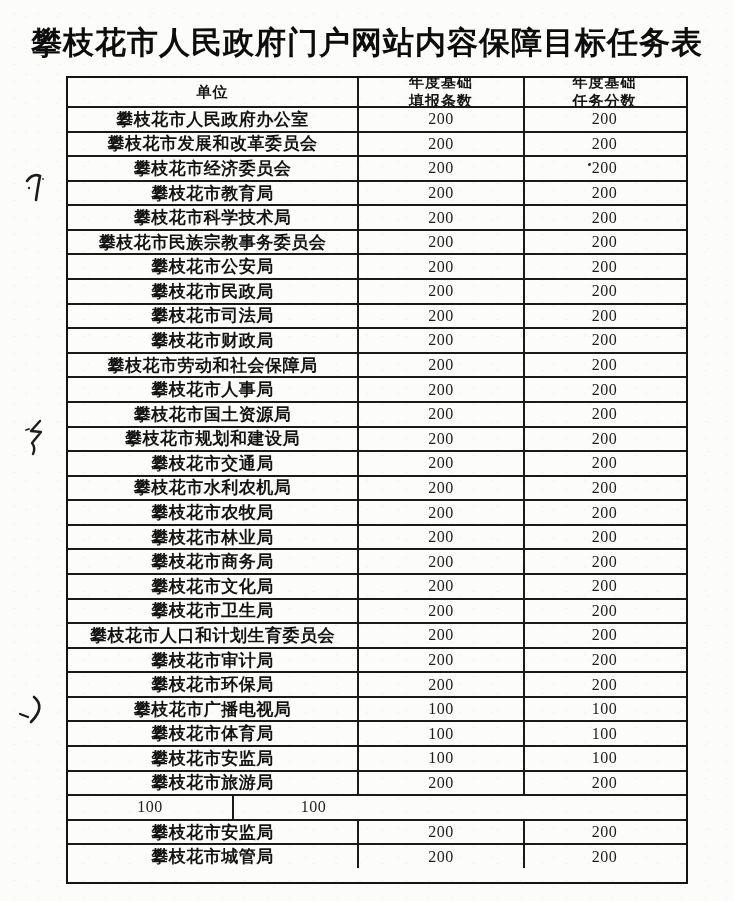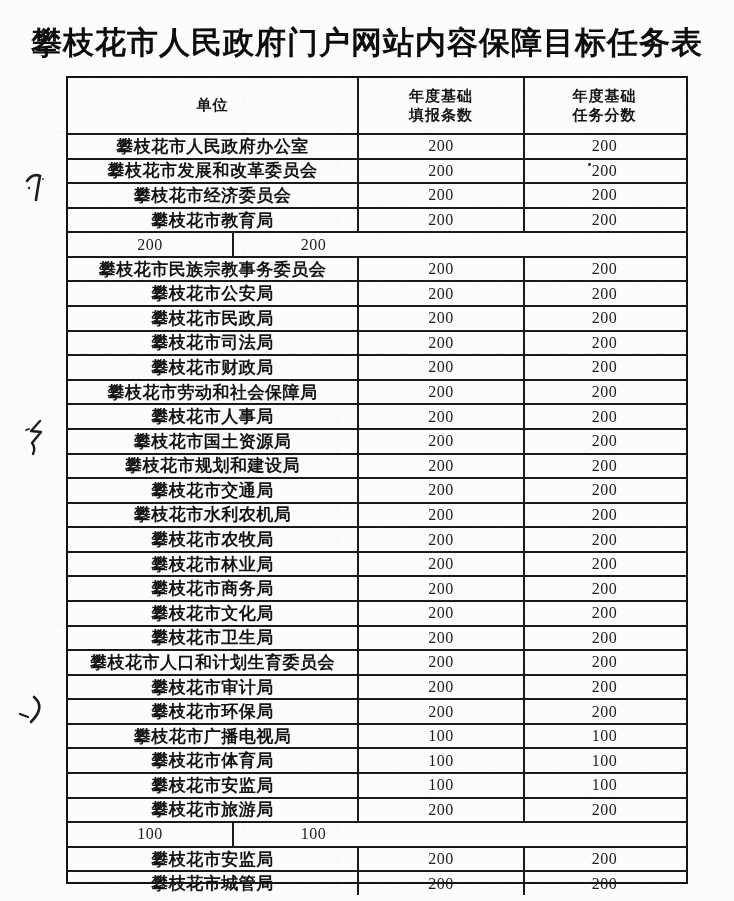--- a/index.html
+++ b/index.html
@@ -51,21 +51,21 @@
   }
   .tr {
     display: flex;
     flex-direction: row;
     height: 24.58px;
     box-sizing: border-box;
     border-top: 2px solid #1a1a1a;
     flex: 0 0 auto;
   }
   .tr.thead {
-    height: 55px;
+    height: 28px;
     border-top: none;
   }
   .td {
     box-sizing: border-box;
     display: flex;
     align-items: center;
     justify-content: center;
     text-align: center;
     overflow: hidden;
   }
@@ -145,20 +145,21 @@
       <div class="td td-unit">攀枝花市经济委员会</div>
       <div class="td td-entries td-num">200</div>
       <div class="td td-score td-num">200</div>
     </div>
         <div class="tr">
       <div class="td td-unit">攀枝花市教育局</div>
       <div class="td td-entries td-num">200</div>
       <div class="td td-score td-num">200</div>
     </div>
         <div class="tr">
+      <div class="td td-unit">攀枝花市科学技术局</div>
       <div class="td td-entries td-num">200</div>
       <div class="td td-score td-num">200</div>
     </div>
         <div class="tr">
       <div class="td td-unit">攀枝花市民族宗教事务委员会</div>
       <div class="td td-entries td-num">200</div>
       <div class="td td-score td-num">200</div>
     </div>
         <div class="tr">
       <div class="td td-unit">攀枝花市公安局</div>

